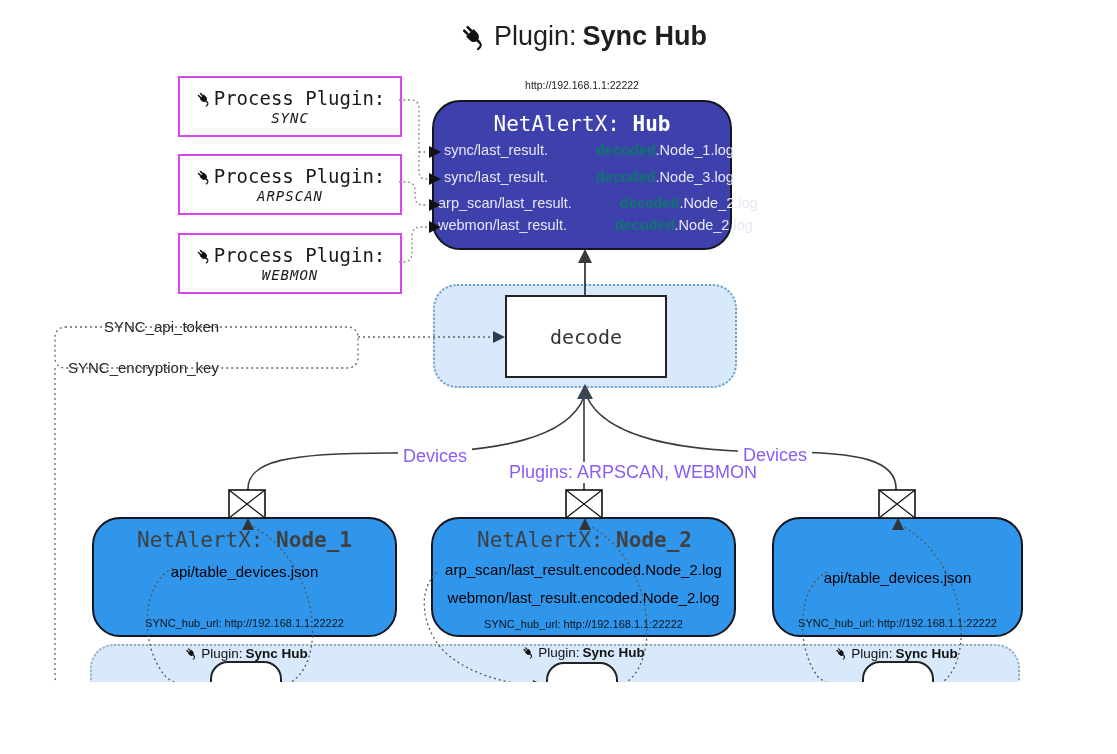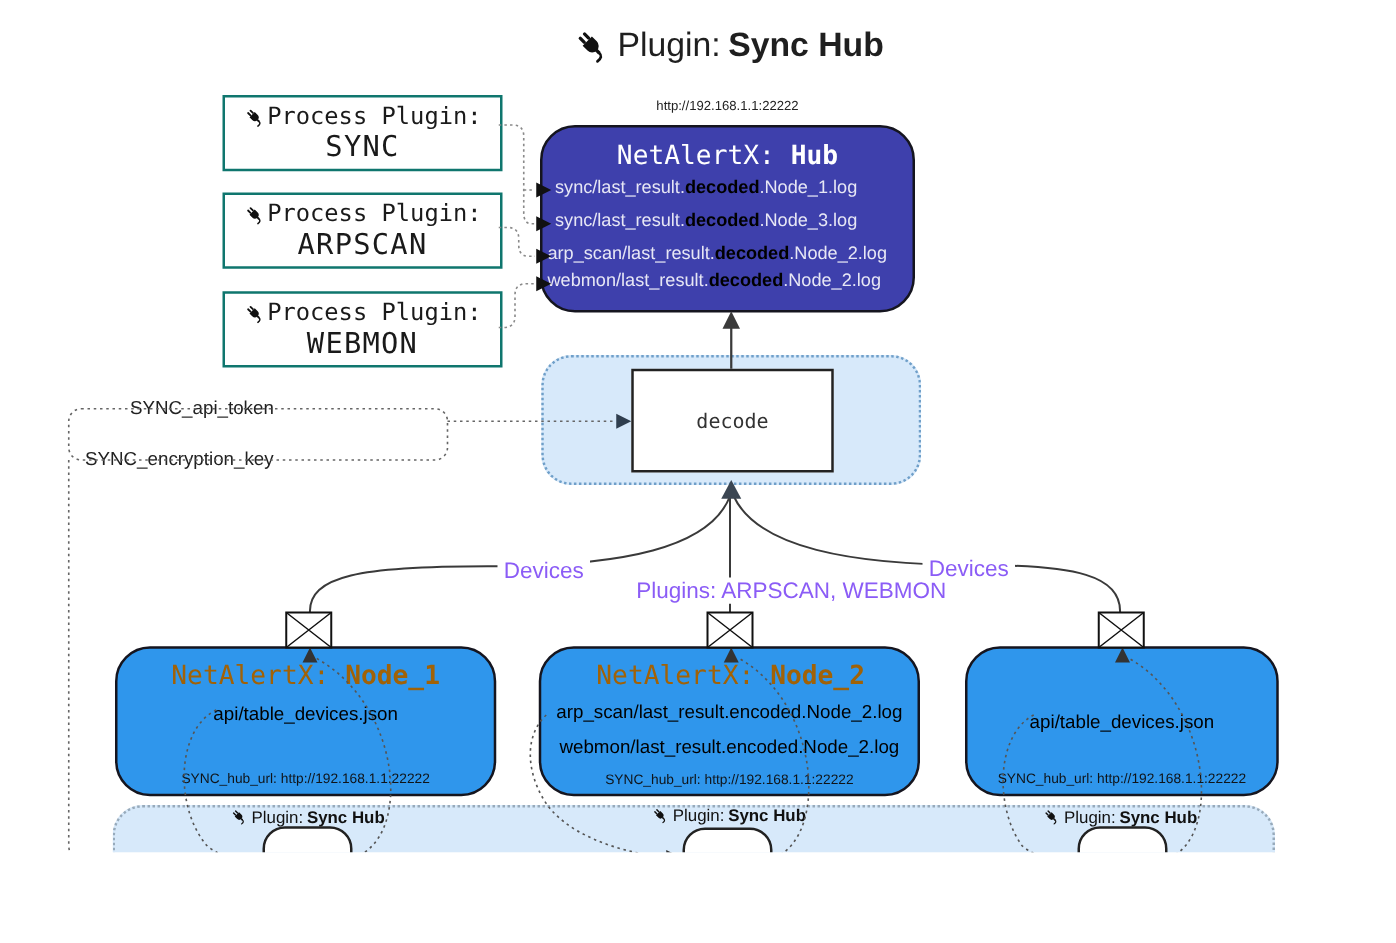--- a/index.html
+++ b/index.html
@@ -8,48 +8,48 @@
   .abs{position:absolute;}
   .mono{font-family:"DejaVu Sans Mono", monospace;}
   .center{text-align:center;}
 
   
   .title-row{left:0;right:0;top:16px;height:40px;display:flex;align-items:center;justify-content:center;
              font-size:27px;color:#1f1f1f;gap:6px;}
   .title-row b{font-weight:bold;}
 
   
-  .pbox{left:178px;width:220px;height:57px;border:2px solid #0f766e;background:#fff;
+  .pbox{left:178px;width:220px;height:57px;border:2px solid #d946ef;background:#fff;
         display:flex;flex-direction:column;align-items:center;justify-content:center;gap:1px;}
   .pbox .l1{display:flex;align-items:center;gap:2px;font-size:19px;}
-  .pbox .l2{font-size:23px;letter-spacing:1px;}
+  .pbox .l2{font-size:14px;letter-spacing:1px;font-style:italic;}
 
   
   .hub-url{left:432px;width:300px;top:79px;font-size:10.5px;color:#222;}
   .hub{left:432px;top:100px;width:300px;height:150px;background:#3E40AC;border:2px solid #15151f;
        border-radius:28px;box-sizing:border-box;}
   .hub-title{left:432px;width:300px;top:112px;font-size:21px;color:#ffffff;}
   .hub-line{color:#E7E7F5;font-size:14.5px;left:444px;width:292px;height:20px;white-space:nowrap;}
-  .hub-line b{color:#000000;}
+  .hub-line b{color:#0f766e;margin-left:48px;}
 
   
   .panel{background:#D7E9FA;box-sizing:border-box;}
   .decode-panel{left:433px;top:284px;width:304px;height:104px;border:2px dotted #6f9fc9;border-radius:24px;}
   .wbox{background:#fff;border:2px solid #222;box-sizing:border-box;display:flex;align-items:center;justify-content:center;}
-  .decode-box{left:505px;top:295px;width:162px;height:83px;font-size:16px;color:#333;}
+  .decode-box{left:505px;top:295px;width:162px;height:83px;font-size:20px;color:#333;}
 
   
   .secret{font-size:15px;color:#222;background:#fff;padding:0 4px;white-space:nowrap;}
 
   
   .edge-label{font-size:18px;color:#8b5cf6;background:#fff;padding:0 5px;white-space:nowrap;}
 
   
   .node{background:#2F96EC;border:2px solid #15151f;border-radius:28px;box-sizing:border-box;}
-  .node-title{font-size:21px;color:#a16207;white-space:nowrap;}
+  .node-title{font-size:21px;color:#404040;white-space:nowrap;}
   .node-file{font-size:15px;color:#000000;white-space:nowrap;}
   .node-url{font-size:11px;color:#101418;white-space:nowrap;}
 
   
   .band{left:90px;top:644px;width:930px;height:82px;border:2px dotted #97aabb;border-radius:24px;}
   .encode-box{width:72px;height:53px;font-size:9px;color:#444;letter-spacing:1px;border-radius:18px;}
   .enc-label{height:16px;font-size:13.5px;color:#111;display:flex;align-items:center;justify-content:center;gap:3px;white-space:nowrap;}
   .enc-label b{font-weight:bold;}
 
   svg.overlay{position:absolute;left:0;top:0;z-index:10;pointer-events:none;}

